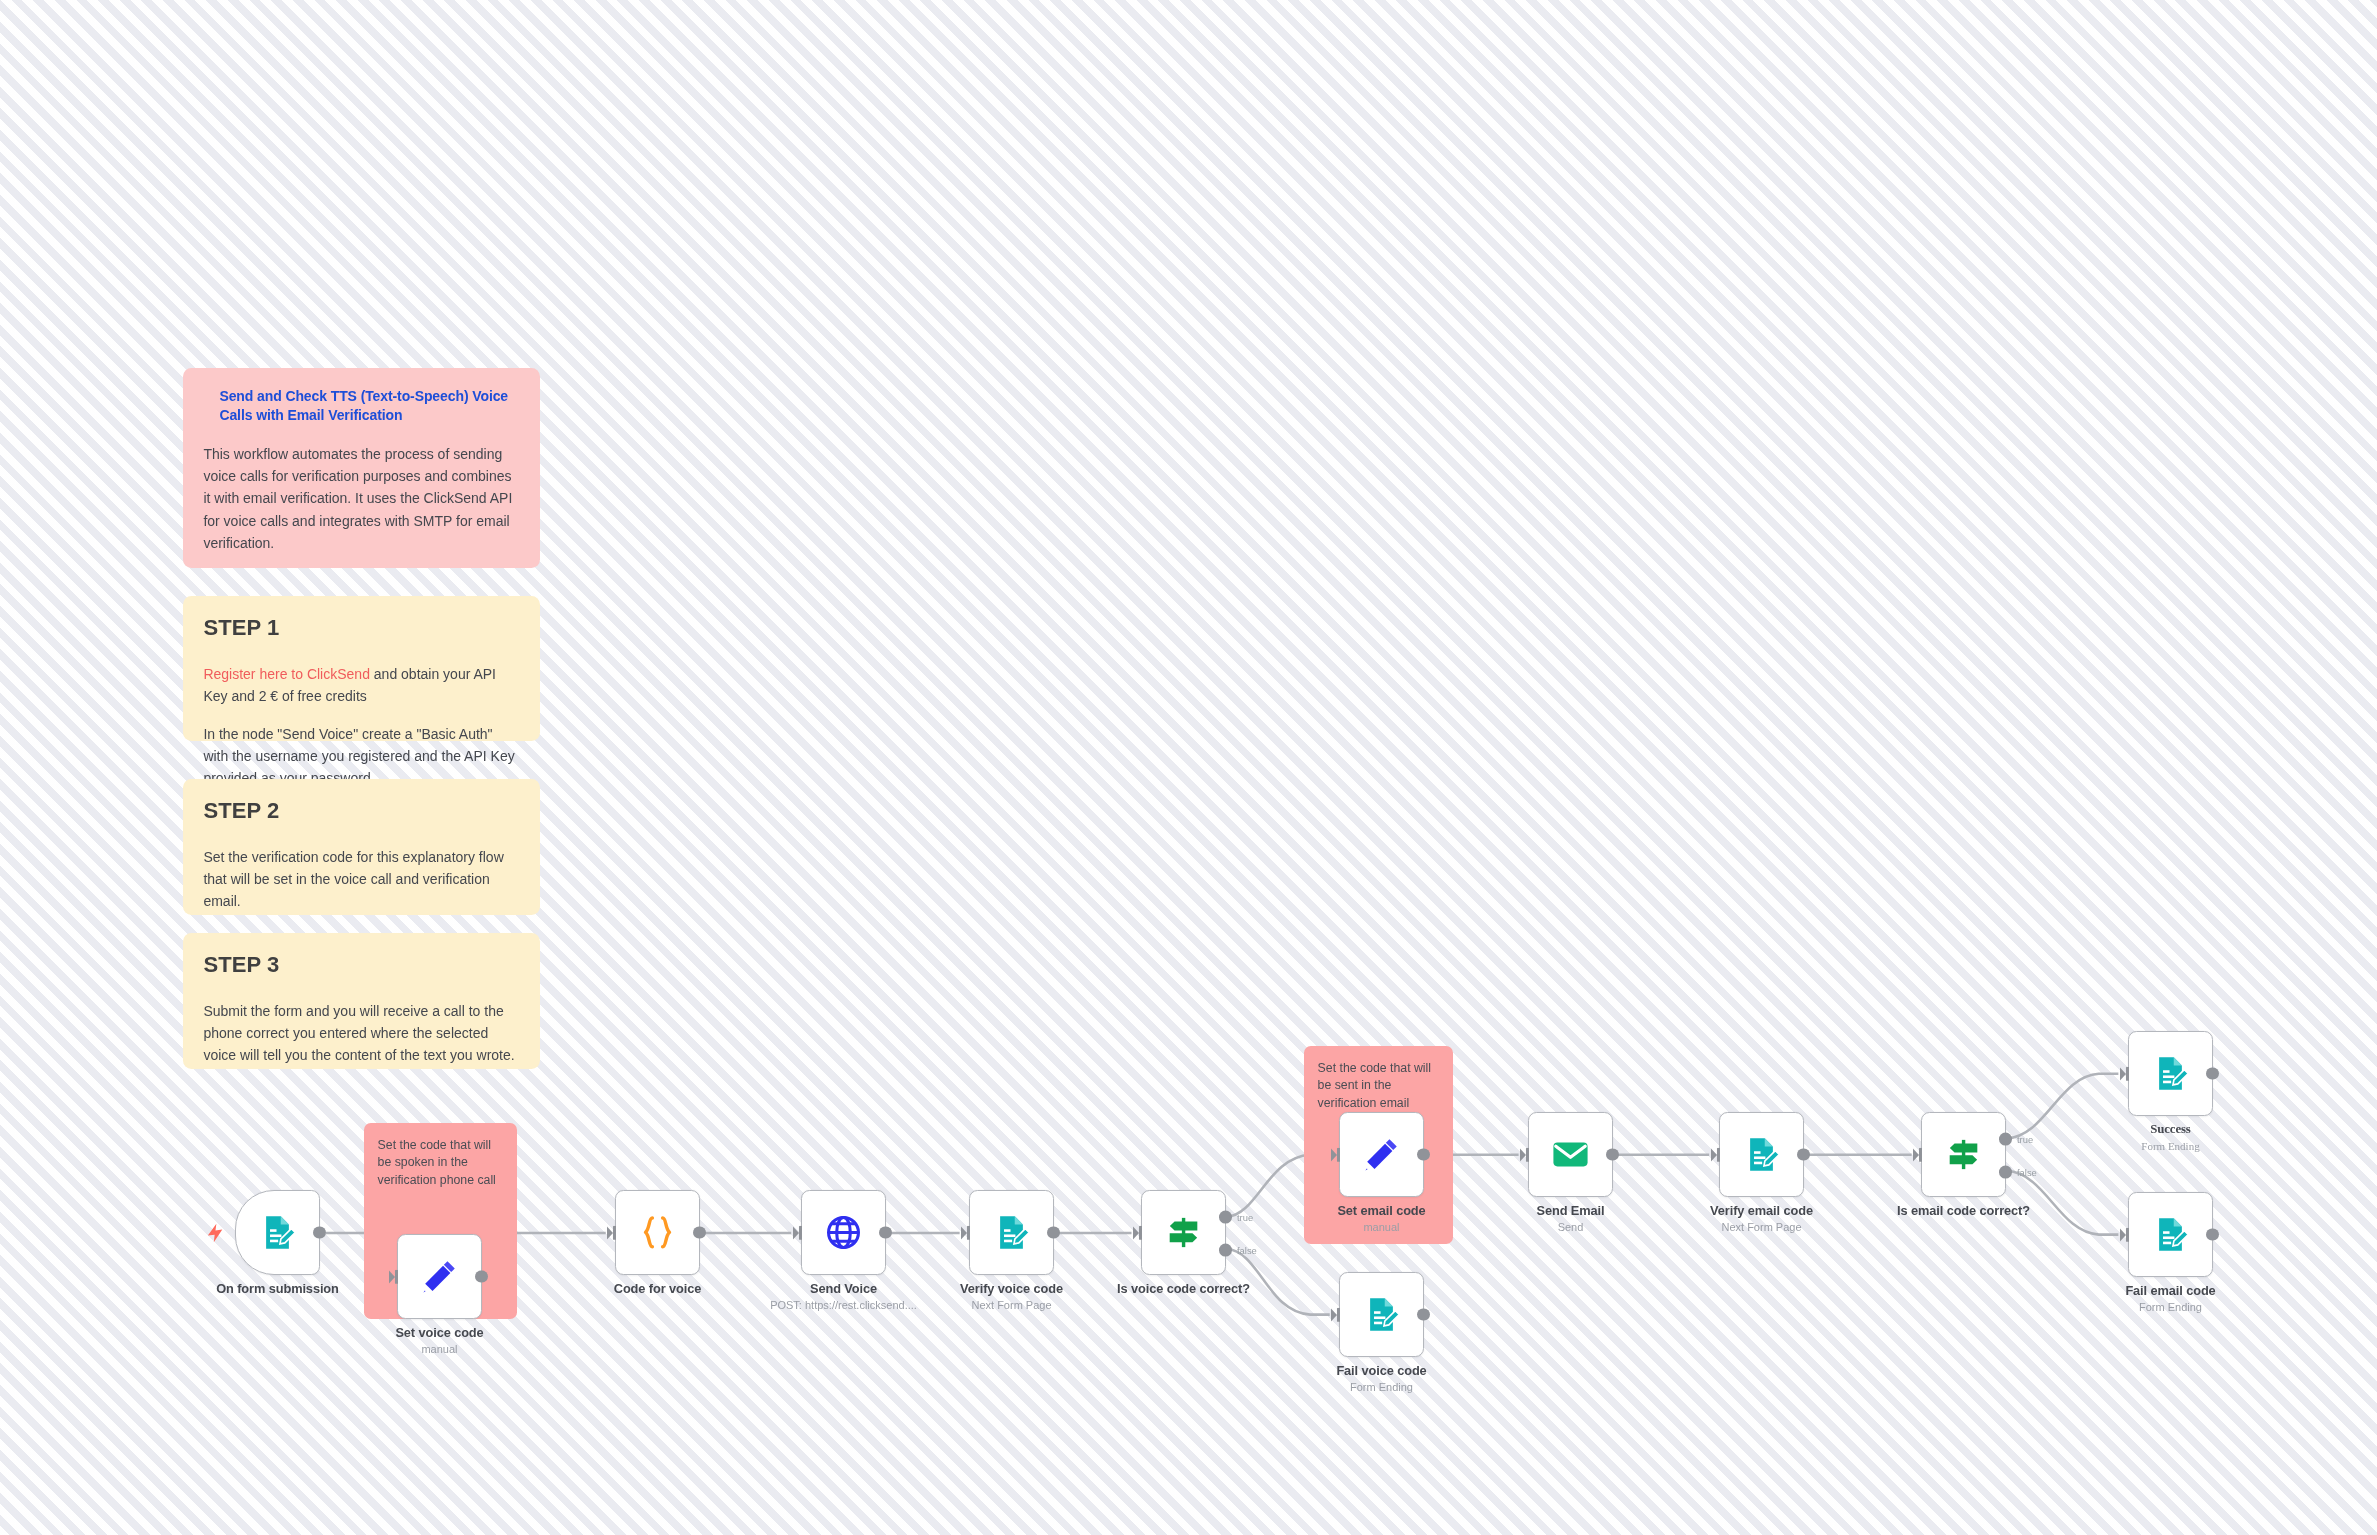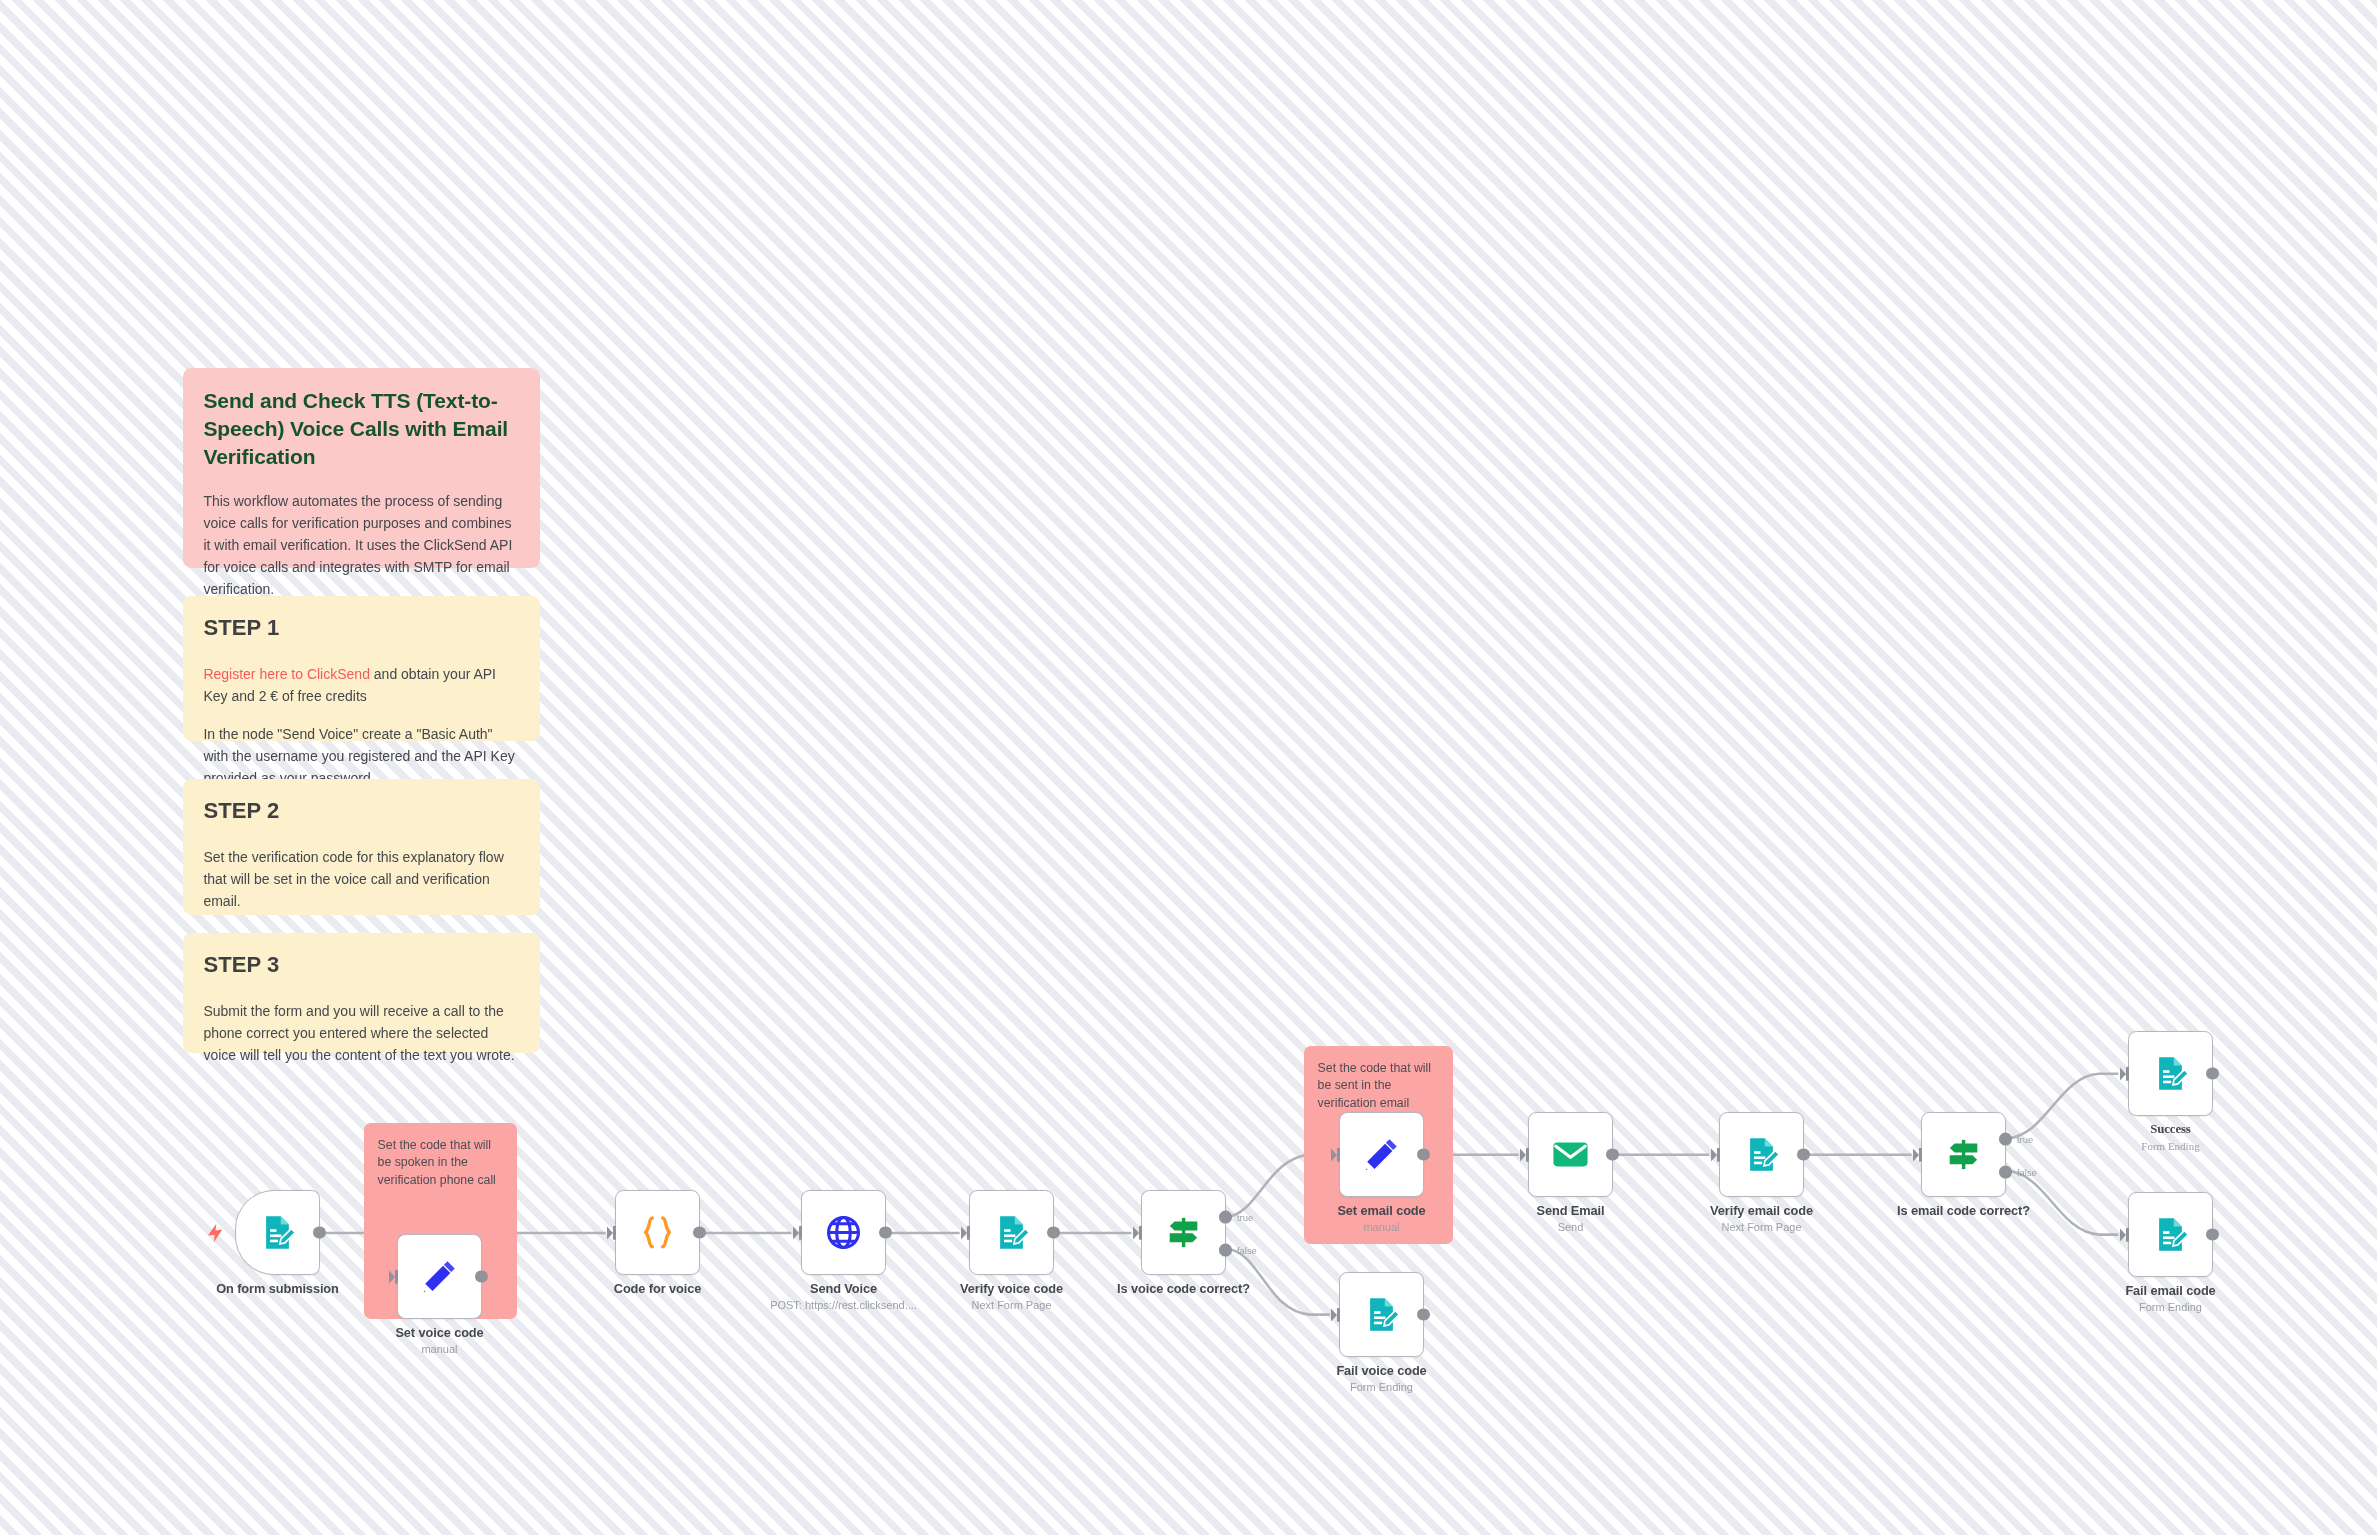--- a/index.html
+++ b/index.html
@@ -27,25 +27,25 @@
   .sticky{
     position:absolute;
     border-radius:8.5px;
     box-sizing:border-box;
     padding:19px 20.4px 17px 20.4px;
     color:#3f3f46;
   }
   .sticky.pink{background:#fcc9c9;}
   .sticky.yellow{background:#fdf0cc;}
   .sticky h1{
-    margin:0 0 19px 0;
-    font-size:21px;
+    margin:0 0 19px 16px;
+    font-size:14px;
     line-height:1.33;
     font-weight:700;
-    color:#14532d;
+    color:#1d4ed8;
     letter-spacing:-0.1px;
   }
   .sticky h2{
     margin:0 0 22px 0;
     font-size:22px;
     font-weight:700;
     color:#404040;
     letter-spacing:0.1px;
   }
   .sticky p{
@@ -189,21 +189,21 @@
     <p><a href="#">Register here to ClickSend</a><span> and obtain your API Key and 2 € of free credits</span></p>
     <p>In the node "Send Voice" create a "Basic Auth" with the username you registered and the API Key provided as your password</p>
   </div>
 
   <div class="sticky yellow" style="left:183px;top:779px;width:357px;height:136px;">
     <h2>STEP 2</h2>
     <p>Set the verification code for this explanatory flow that will be set in the voice call and verification email.</p>
     <p>In the node "Send Email" set the sender.</p>
   </div>
 
-  <div class="sticky yellow" style="left:183px;top:933px;width:357px;height:120px;">
+  <div class="sticky yellow" style="left:183px;top:933px;width:357px;height:136px;">
     <h2>STEP 3</h2>
     <p>Submit the form and you will receive a call to the phone correct you entered where the selected voice will tell you the content of the text you wrote.</p>
   </div>
 
 </div>
 
 <div class="layer">
   <div class="node-sticky" style="left:364px;top:1123px;width:153px;height:196px;">
     <div class="nstext">Set the code that will be spoken in the verification phone call</div>
   </div>

